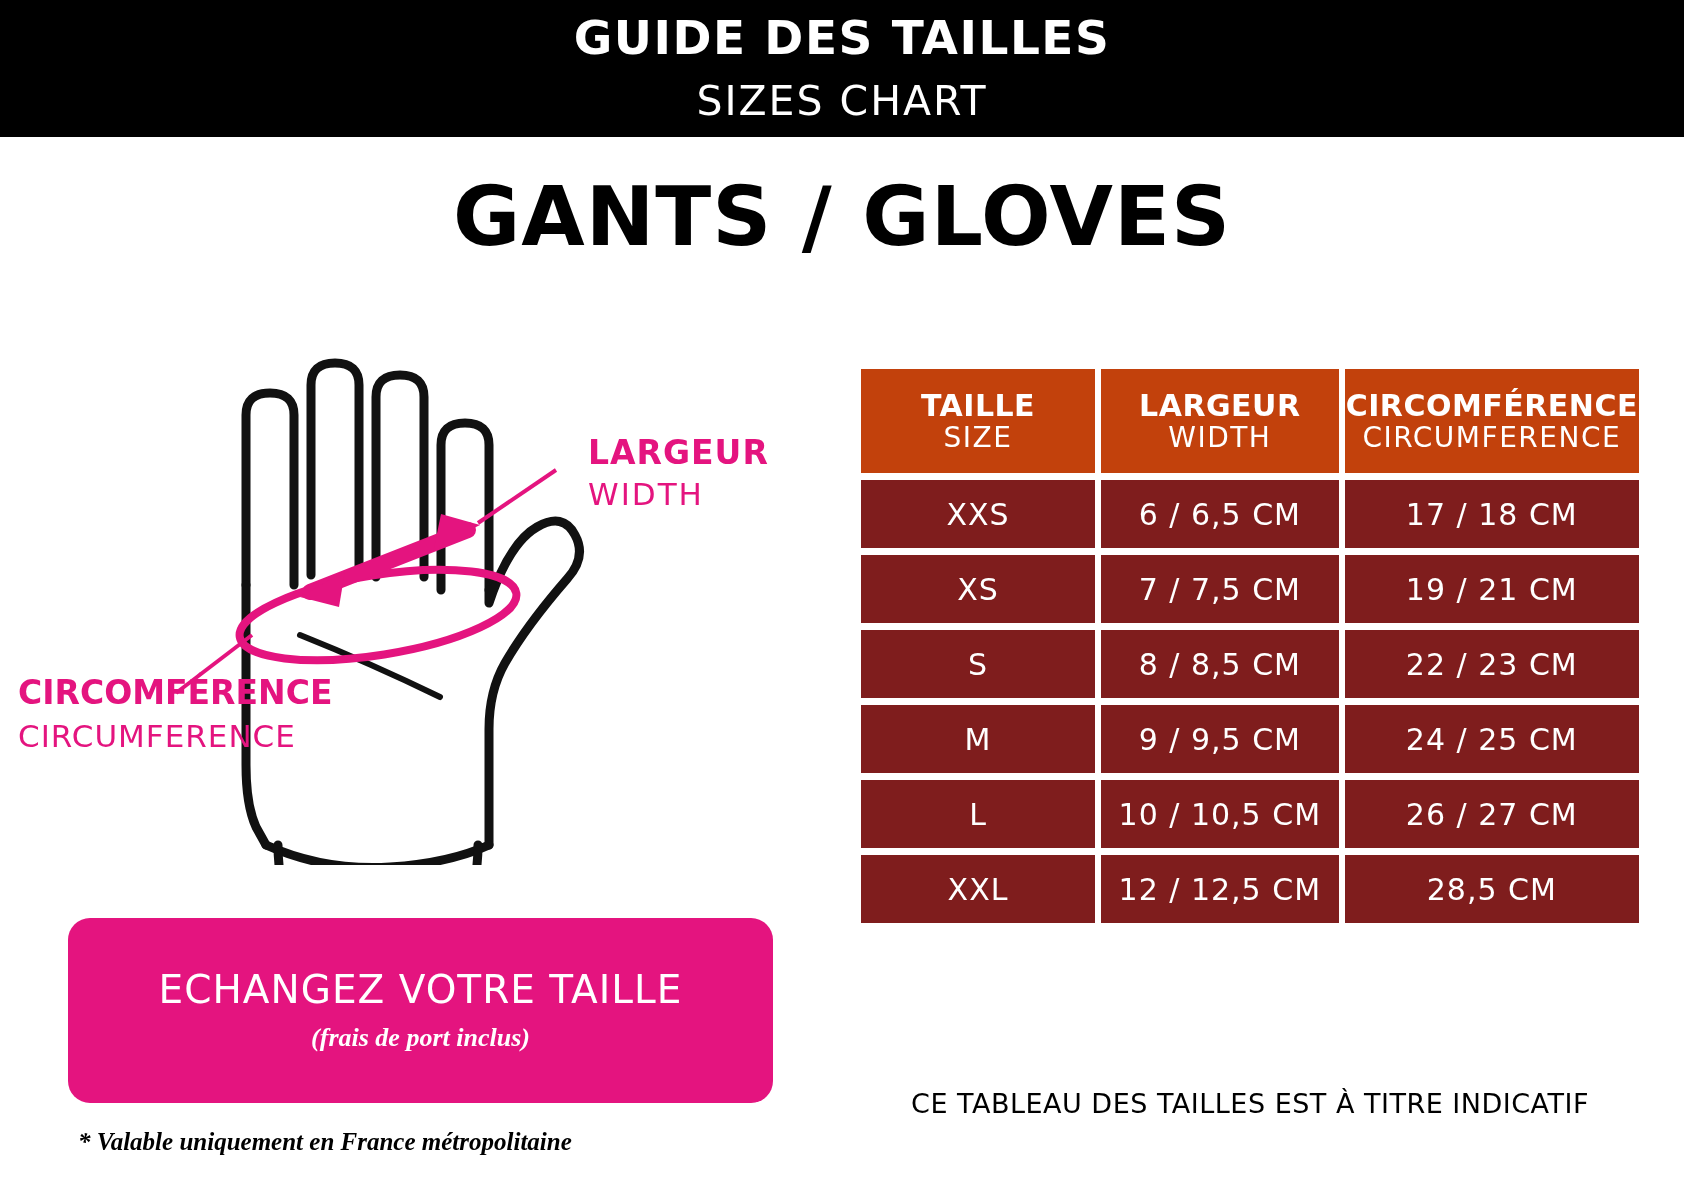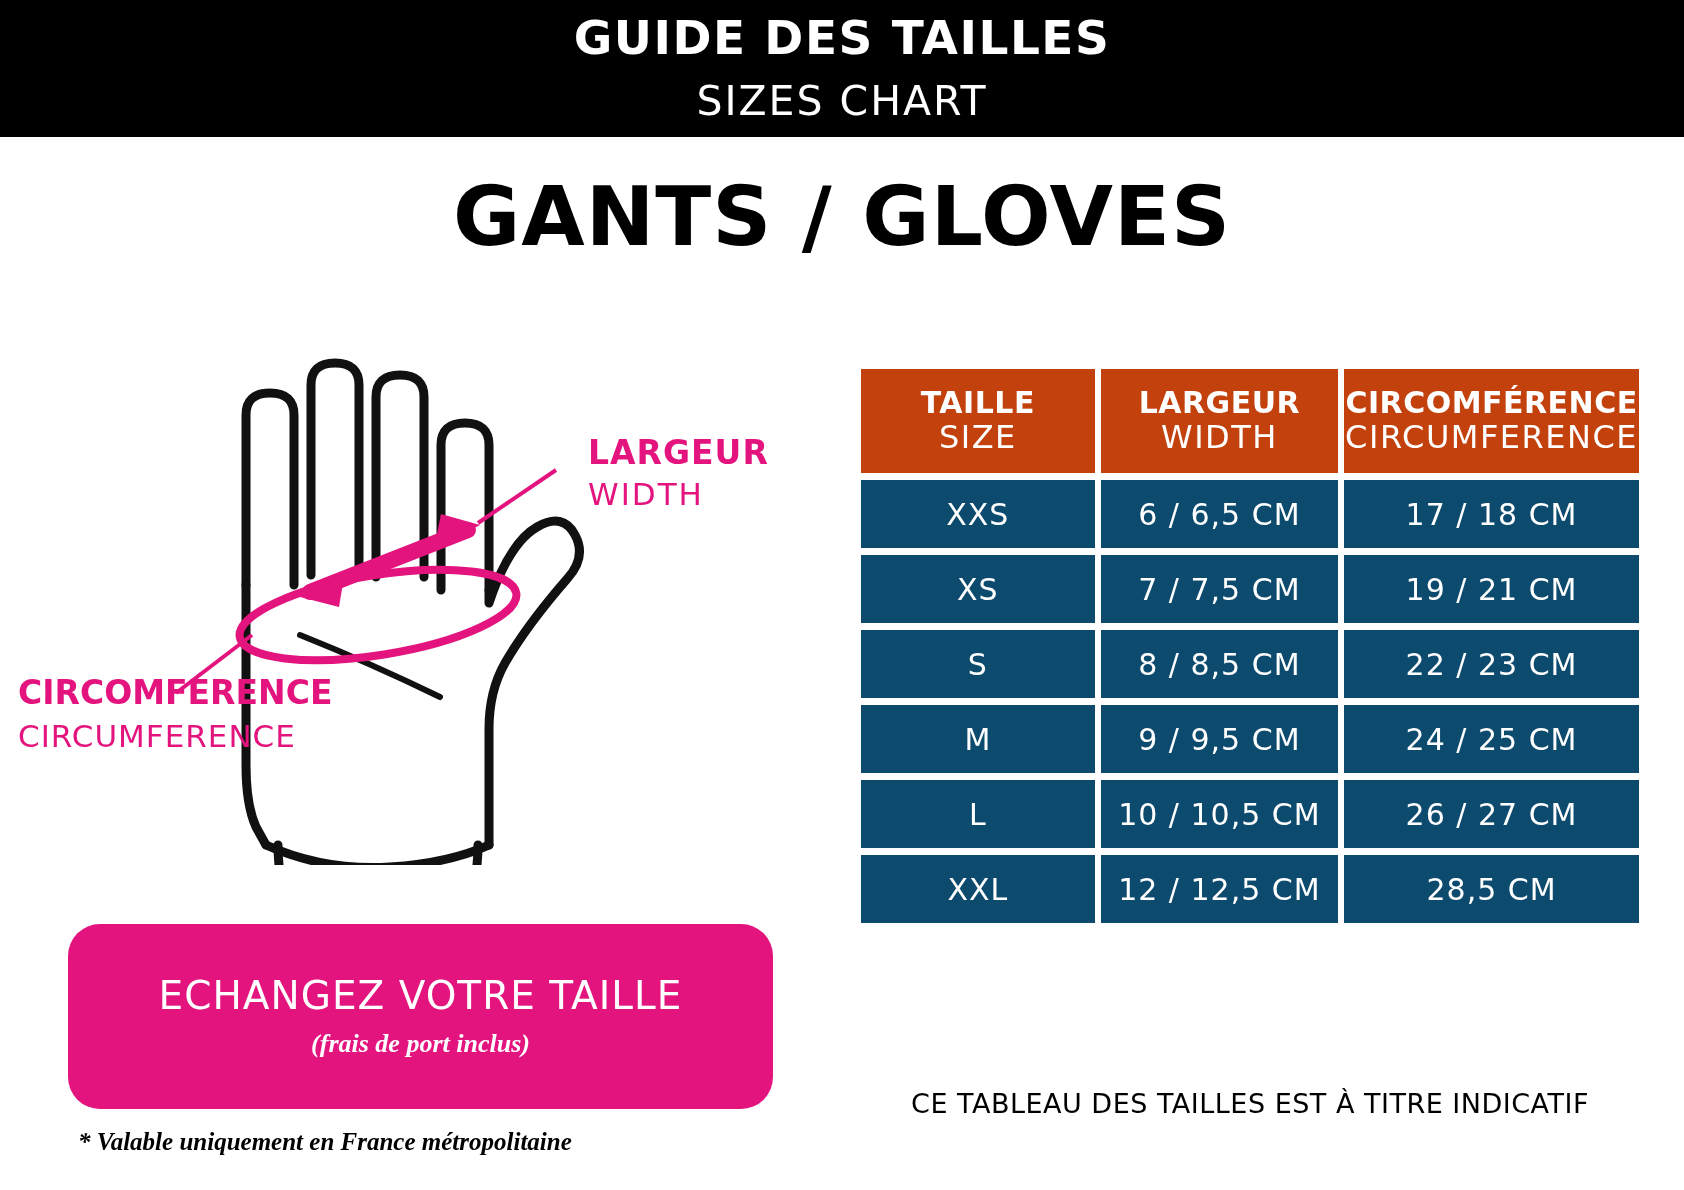--- a/index.html
+++ b/index.html
@@ -105,28 +105,27 @@
   }
 
   
   .promo-box {
     position: absolute;
     left: 68px;
     top: 918px;
     width: 705px;
     height: 185px;
     background: #e4147f;
-    border-radius: 32px;
+    border-radius: 22px;
     display: flex;
     flex-direction: column;
     align-items: center;
     justify-content: center;
     color: #ffffff;
     text-align: center;
-    margin-top: 6px;
   }
   .promo-line1 {
     font-size: 39px;
     letter-spacing: 1px;
     line-height: 1.15;
     font-family: "DejaVu Sans", sans-serif;
   }
   .promo-line2 {
     font-size: 26px;
     font-style: italic;
@@ -163,25 +162,25 @@
     font-size: 30px;
     font-weight: 700;
     letter-spacing: 0.5px;
     line-height: 1.12;
     font-family: "DejaVu Sans", sans-serif;
     vertical-align: middle;
   }
   .size-table th .sub {
     display: block;
     font-weight: 400;
-    font-size: 32px;
+    font-size: 28px;
     letter-spacing: 1.5px;
   }
   .size-table td {
-    background: #0c4a6e;
+    background: #7f1d1d;
     color: #ffffff;
     height: 66px;
     text-align: center;
     font-size: 30px;
     letter-spacing: 1px;
     font-family: "DejaVu Sans", sans-serif;
   }
   .col-size { width: 258px; }
   .col-width { width: 252px; }
   .col-circ { width: 265px; }

